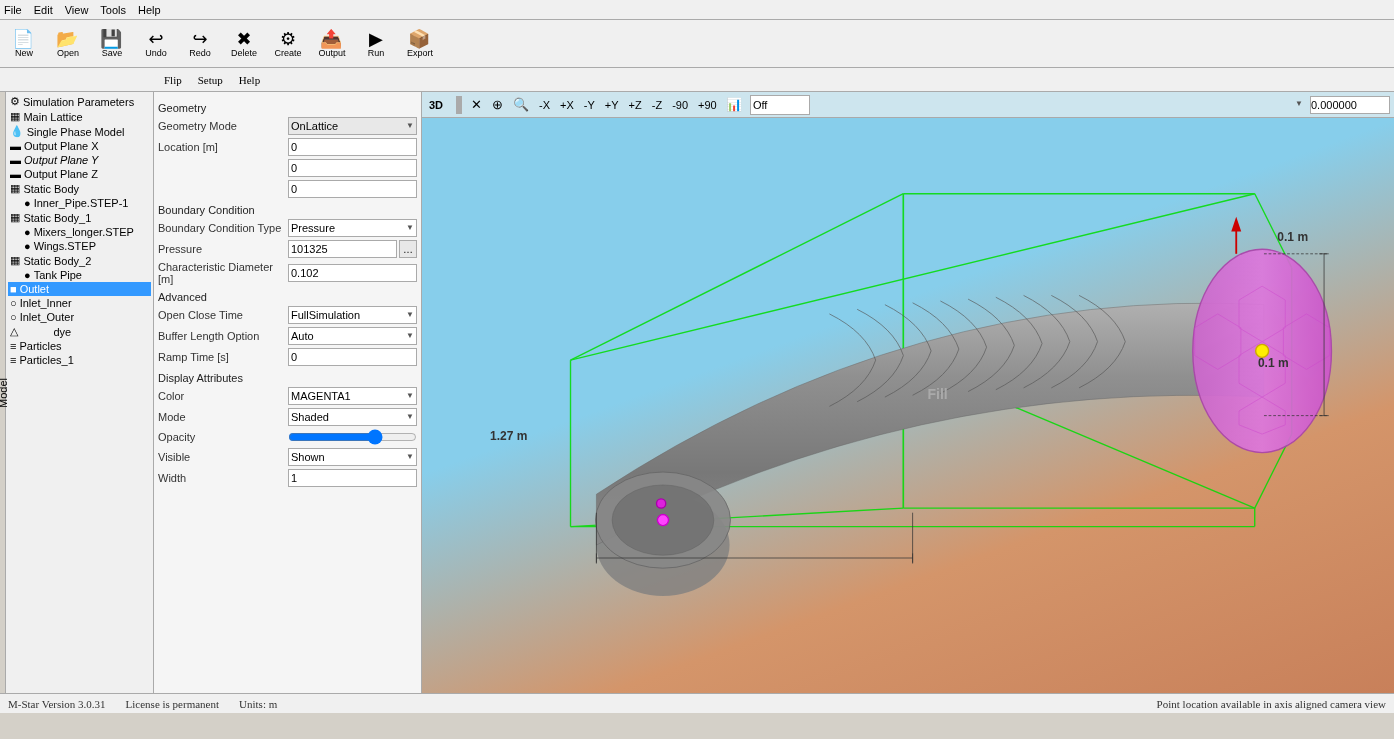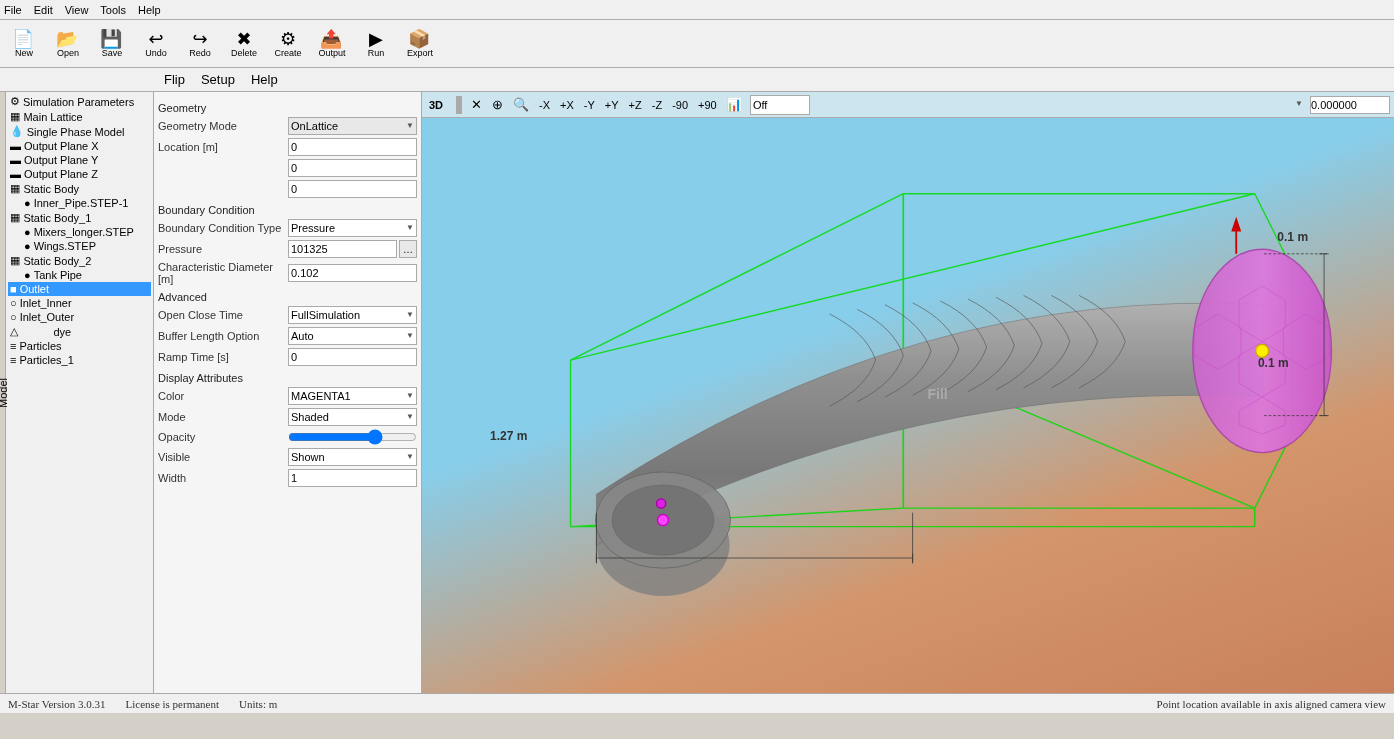--- a/index.html
+++ b/index.html
@@ -9,21 +9,21 @@
     #menubar { background: #f0f0f0; border-bottom: 1px solid #aaa; display: flex; align-items: center; height: 20px; padding: 0 4px; gap: 12px; }
     #menubar span { cursor: pointer; font-size: 11px; }
 
     
     #toolbar { background: #f0f0f0; border-bottom: 1px solid #aaa; display: flex; align-items: center; height: 48px; padding: 2px 4px; gap: 4px; }
     .tool-btn { display: flex; flex-direction: column; align-items: center; justify-content: center; width: 40px; height: 42px; font-size: 9px; cursor: pointer; border: 1px solid transparent; background: transparent; }
     .tool-icon { font-size: 18px; line-height: 1; }
 
     
     #toolbar2 { background: #f0f0f0; border-bottom: 1px solid #aaa; display: flex; align-items: center; height: 24px; padding: 0 4px; gap: 8px; }
-    #toolbar2 span { cursor: pointer; font-size: 13px; padding: 2px 4px; }
+    #toolbar2 span { cursor: pointer; font-size: 11px; padding: 2px 4px; font-family: Liberation Serif, serif; }
 
     
     #toolbar3d { background: #f0f0f0; border-bottom: 1px solid #aaa; display: flex; align-items: center; height: 26px; padding: 0 4px; gap: 4px; font-size: 11px; }
     #toolbar3d span { cursor: pointer; padding: 1px 3px; }
     .t3d-sep { width: 1px; height: 18px; background: #aaa; margin: 0 2px; }
 
     
     #main { display: flex; height: calc(739px - 20px - 48px - 24px - 26px - 20px); }
 
     
@@ -148,21 +148,21 @@
           <div class="tree-item" style="padding-left: 2px;">
             <span style="margin-right: 3px; font-size: 11px;">💧</span>
             <span style="font-size: 11px;">Single Phase Model</span>
           </div>
           <div class="tree-item" style="padding-left: 2px;">
             <span style="margin-right: 3px; font-size: 11px;">▬</span>
             <span style="font-size: 11px;">Output Plane X</span>
           </div>
           <div class="tree-item" style="padding-left: 2px;">
             <span style="margin-right: 3px; font-size: 11px;">▬</span>
-            <span style="font-size: 11px;">Output Plane Y</span>
+            <span style="font-size: 11px; font-style: italic;">Output Plane Y</span>
           </div>
           <div class="tree-item" style="padding-left: 2px;">
             <span style="margin-right: 3px; font-size: 11px;">▬</span>
             <span style="font-size: 11px;">Output Plane Z</span>
           </div>
           <div class="tree-item" style="padding-left: 2px;">
             <span style="margin-right: 3px; font-size: 11px;">▦</span>
             <span style="font-size: 11px;">Static Body</span>
           </div>
           <div class="tree-item" style="padding-left: 16px;">

